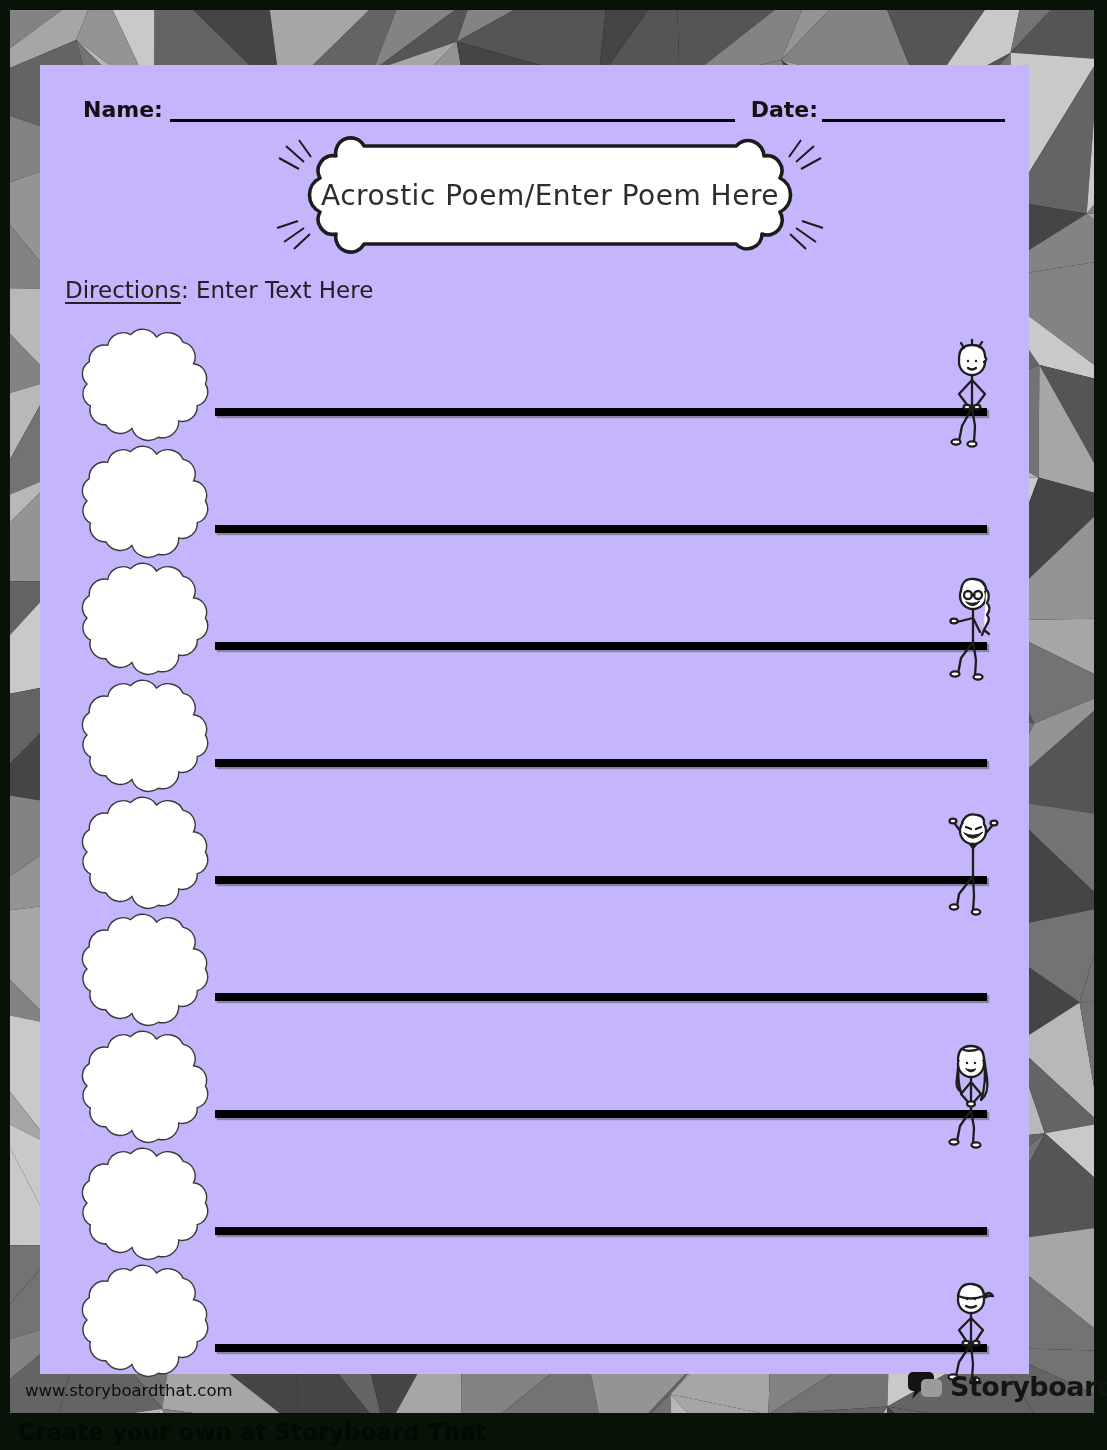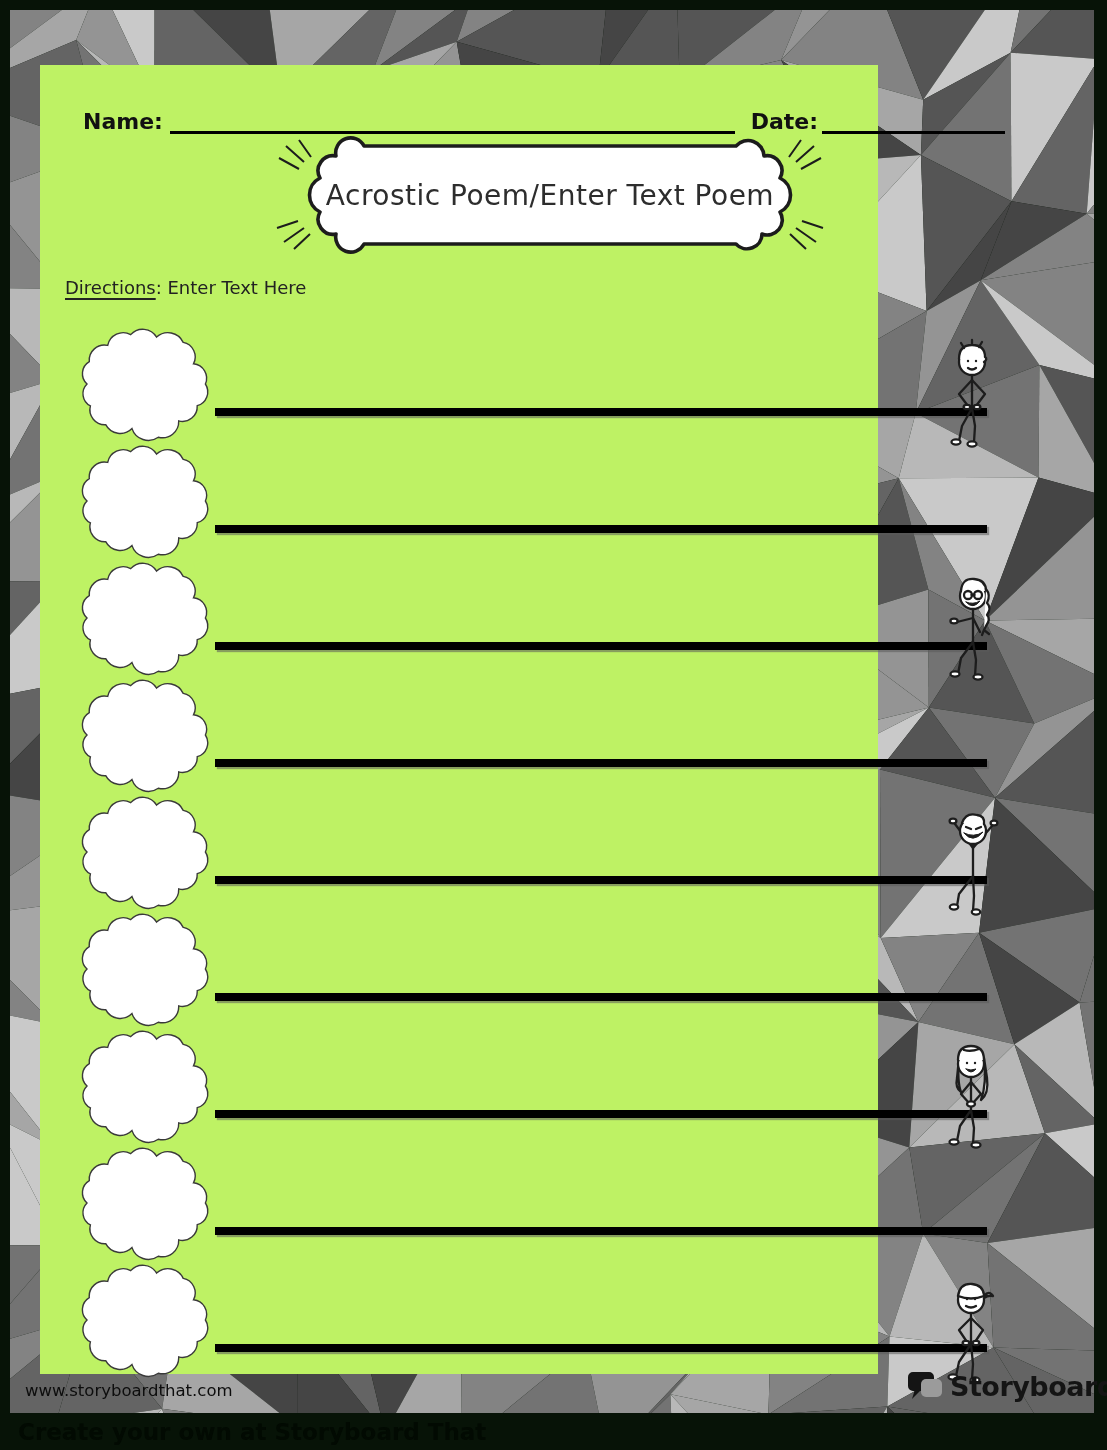--- a/index.html
+++ b/index.html
@@ -1,36 +1,36 @@
 <!DOCTYPE html>
 <html><head>
 <meta charset="utf-8">
 <style>
   html,body{margin:0;padding:0;background:#071307;}
   .canvas{position:relative;width:1107px;height:1450px;background:#071307;overflow:hidden;
           font-family:"DejaVu Sans",sans-serif;}
   .poly{position:absolute;left:10px;top:10px;width:1084px;height:1403px;display:block;}
-  .page{position:absolute;left:40px;top:65px;width:838px;height:1309px;background:#bef264;}
+  .page{position:absolute;left:40px;top:65px;width:989px;height:1309px;background:#c4b5fd;}
 
   
   .topline{position:absolute;left:43px;top:33px;width:922px;display:flex;align-items:flex-end;}
   .lbl{font-weight:bold;font-size:22px;color:#111;line-height:24px;white-space:nowrap;}
   .u{border-bottom:3px solid #000;height:20px;display:inline-block;}
   .u1{flex:1;margin-left:7px;}
   .u2{width:183px;margin-left:4px;}
-  .dt{margin-left:16px;margin-top:12px;}
+  .dt{margin-left:16px;}
 
   
   .titlewrap{position:absolute;left:230px;top:73px;width:560px;height:114px;}
   .titlewrap svg{position:absolute;left:0;top:0;overflow:visible;}
   .titletext{position:absolute;left:50px;right:50px;top:41px;text-align:center;
              font-size:28px;color:#2d2d2d;letter-spacing:.5px;}
 
   
-  .directions{position:absolute;left:25px;top:212px;font-size:18px;color:#222;}
+  .directions{position:absolute;left:25px;top:212px;font-size:23px;color:#222;}
   .dirlabel{text-decoration:underline;text-decoration-thickness:2px;text-underline-offset:4px;}
 
   
   .row{position:absolute;left:0;width:100%;height:117px;}
   .cloud{position:absolute;left:40px;top:0;width:128px;height:112px;overflow:visible;}
   .cloud path{fill:#fff;stroke:#3a3a3a;stroke-width:1.4px;}
   .wline{position:absolute;left:175px;top:80px;width:772px;height:8px;background:#000;
          box-shadow:2px 2px 1px rgba(90,90,90,.55);}
   .figure{position:absolute;left:895px;top:10px;width:70px;height:115px;overflow:visible;}
 
@@ -425,21 +425,21 @@
           <path d="M526 24 L544 8 M519 19 L531 2 M531 31 L551 20" fill="none"></path>
           <path d="M526 90 L546 104 M532 83 L553 90 M520 96 L536 111" fill="none"></path>
         </g>
         <path d="M 94 8 L 466 8
              A 16 16 0 0 1 494 18 A 15 15 0 0 1 510 40 A 19 19 0 0 1 510 74
              A 15 15 0 0 1 492 96 A 15 15 0 0 1 466 106
              L 94 106
              A 15 15 0 0 1 66 96 A 15 15 0 0 1 50 74 A 19 19 0 0 1 50 40
              A 15 15 0 0 1 66 18 A 15 15 0 0 1 94 8 Z" fill="#ffffff" stroke="#1c1c1c" stroke-width="3.6" stroke-linejoin="round"></path>
       </svg>
-      <div class="titletext">Acrostic Poem/Enter Text Poem</div>
+      <div class="titletext">Acrostic Poem/Enter Poem Here</div>
     </div>
 
     <div class="directions">
       <span class="dirlabel">Directions</span><span>: Enter Text Here</span>
     </div>
 
     <div id="rows">
         <div class="row" style="top: 263px;">
     <svg class="cloud" viewBox="0 0 128 112">
             <path class="cloudp" d="M 125.4 56.0 A 14.4 14.4 0 0 1 117.2 77.7 A 14.8 14.8 0 0 1 98.7 92.9 A 16.2 16.2 0 0 1 78.3 109.2 A 17.2 17.2 0 0 1 52.0 100.6 A 16.5 16.5 0 0 1 25.7 96.7 A 15.0 15.0 0 0 1 10.4 77.9 A 13.7 13.7 0 0 1 7.0 56.0 A 13.9 13.9 0 0 1 9.3 33.7 A 15.2 15.2 0 0 1 27.7 17.4 A 15.8 15.8 0 0 1 50.7 6.6 A 16.2 16.2 0 0 1 76.6 9.1 A 16.8 16.8 0 0 1 103.2 14.4 A 14.8 14.8 0 0 1 113.5 35.8 A 14.5 14.5 0 0 1 125.4 56.0 Z"></path>

